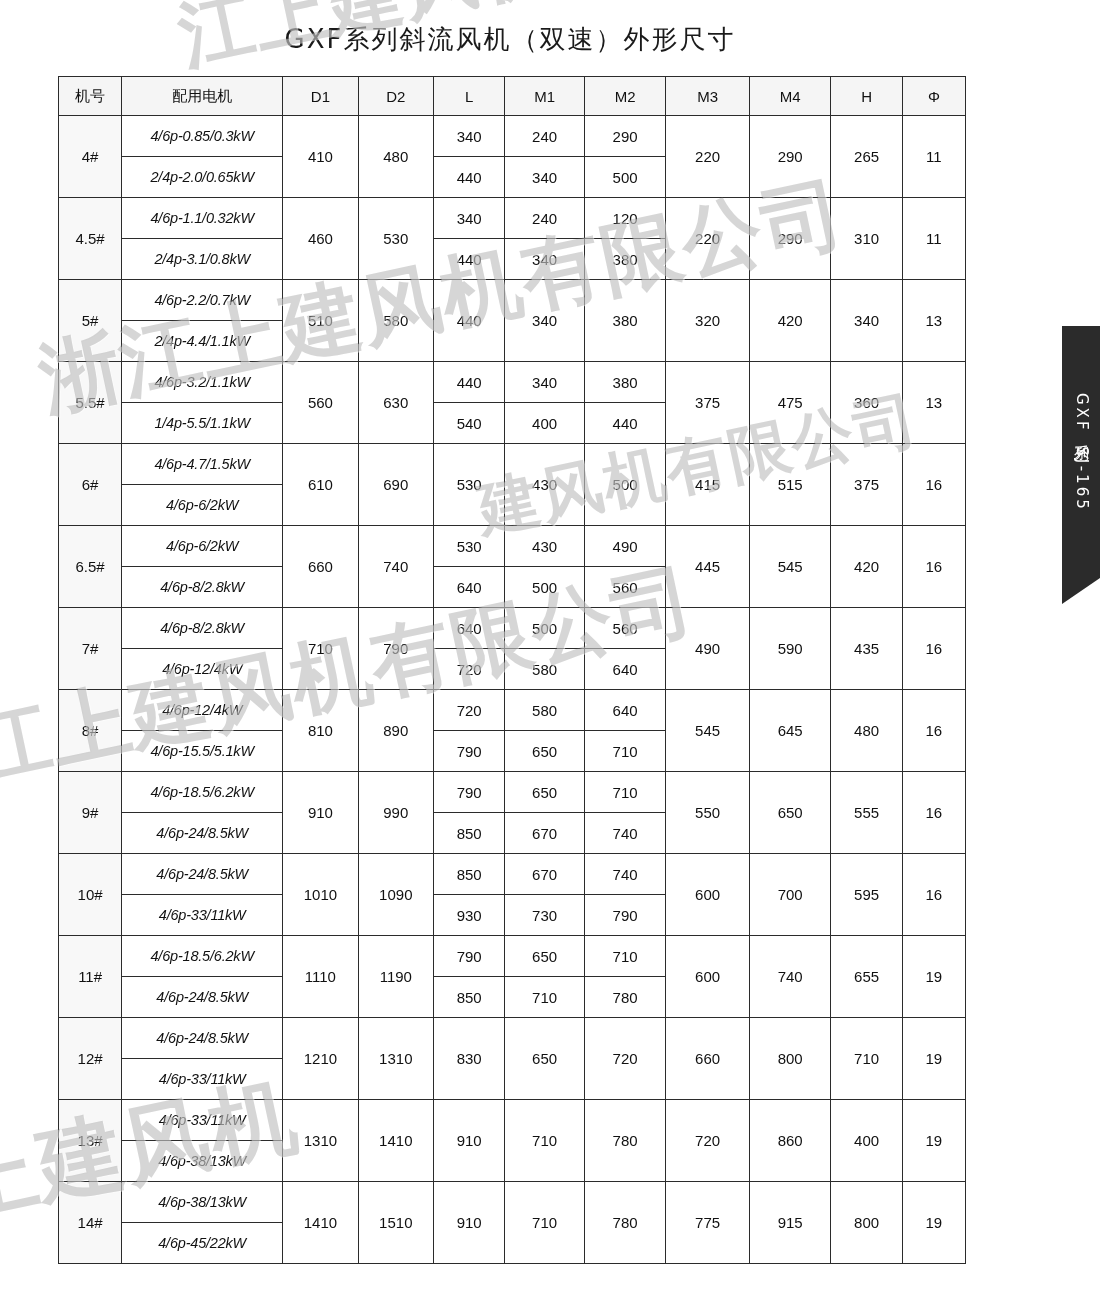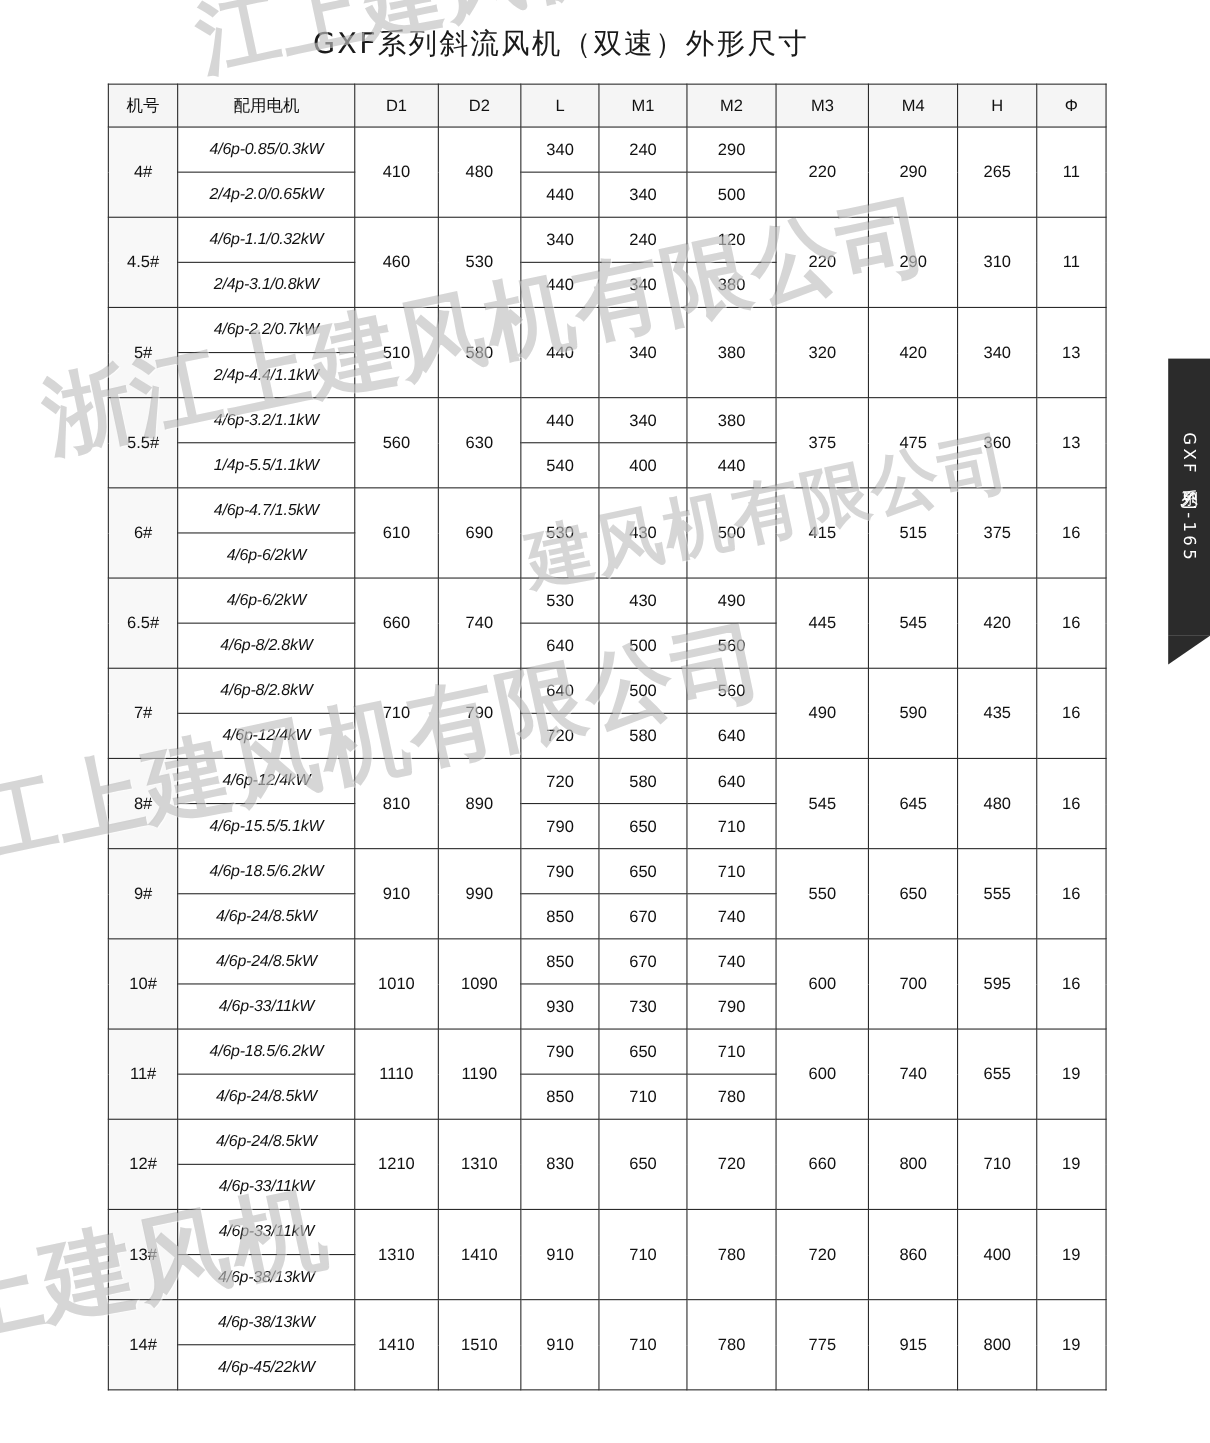--- a/index.html
+++ b/index.html
@@ -45,21 +45,20 @@
     letter-spacing:2px;
     font-family:"DejaVu Sans", sans-serif;
     z-index:3;
   }
   
   #table-wrap{
     position:absolute;
     left:58px; top:76px;
     width:724px;
     z-index:2;
-    margin-left:40px;
   }
   table{
     border-collapse:collapse;
     width:908px;
     table-layout:fixed;
     background:rgba(255,255,255,0.0);
   }
   th,td{
     border:1px solid #2b2b2b;
     text-align:center;

